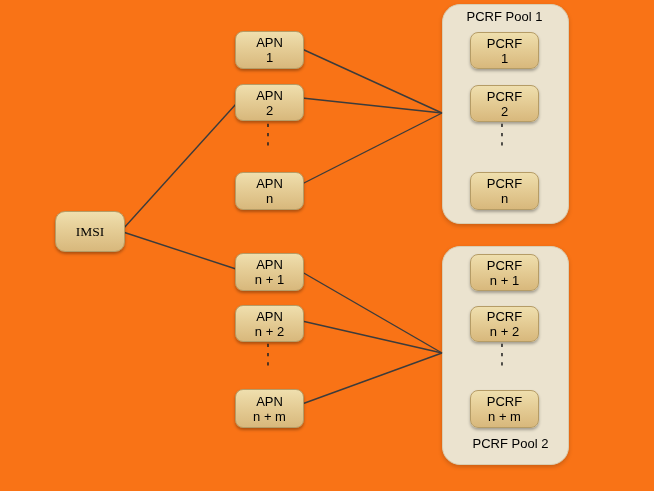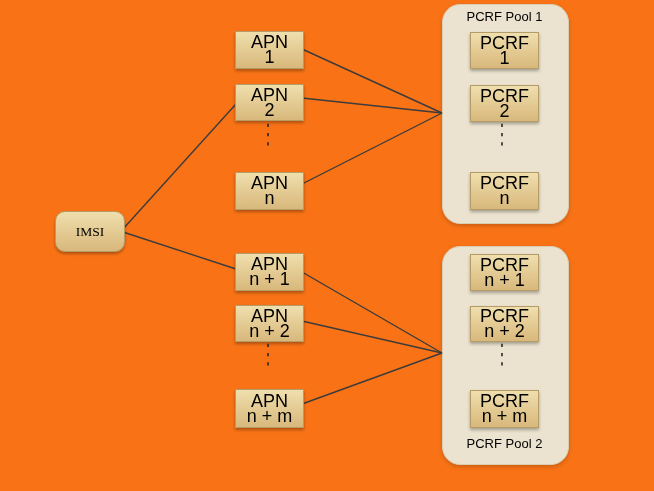--- a/index.html
+++ b/index.html
@@ -36,27 +36,27 @@
     text-align: center;
     font-size: 13px;
     color: #000000;
     white-space: nowrap;
   }
   .node {
     position: absolute;
     z-index: 3;
     background: linear-gradient(to bottom, #efdfae 0%, #e5cd96 45%, #d8b87c 100%);
     border: 1px solid #b59c66;
-    border-radius: 0;
+    border-radius: 8px;
     box-shadow: 0 2px 3px rgba(0,0,0,0.30);
     display: flex;
     flex-direction: column;
     align-items: center;
     justify-content: center;
-    font-size: 18px;
+    font-size: 13px;
     line-height: 15px;
     color: #000000;
     text-align: center;
   }
   .node.imsi {
     border-radius: 10px;
     font-size: 13.5px;
     font-family: Liberation Serif, serif;
   }
   .dots {
@@ -85,21 +85,21 @@
     <line x1="123" y1="232" x2="236" y2="269" stroke="#3c3c3c" stroke-width="1.4"></line>
     <line x1="302" y1="49" x2="442" y2="113" stroke="#3c3c3c" stroke-width="1.4"></line>
     <line x1="302" y1="98" x2="442" y2="113" stroke="#3c3c3c" stroke-width="1.4"></line>
     <line x1="302" y1="184" x2="442" y2="113" stroke="#3c3c3c" stroke-width="1.4"></line>
     <line x1="302" y1="272" x2="442" y2="353" stroke="#3c3c3c" stroke-width="1.4"></line>
     <line x1="302" y1="321" x2="442" y2="353" stroke="#3c3c3c" stroke-width="1.4"></line>
     <line x1="302" y1="404" x2="442" y2="353" stroke="#3c3c3c" stroke-width="1.4"></line>
   </svg>
 
   <div class="pool-title" style="left:442px; top:9px;">PCRF Pool 1</div>
-  <div class="pool-title" style="left:442px; top:436px;">PCRF Pool 2</div>
+  <div class="pool-title" style="left:442px; top:436px;padding-left:6px;">PCRF Pool 2</div>
 
   <div class="node imsi" style="left:55px; top:211px; width:68px; height:39px;">
     <span>IMSI</span>
   </div>
 
   <div class="node" style="left:235px; top:31px; width:67px; height:36px;">
     <span>APN</span>
     <span>1</span>
   </div>
   <div class="node" style="left:235px; top:84px; width:67px; height:35px;">

